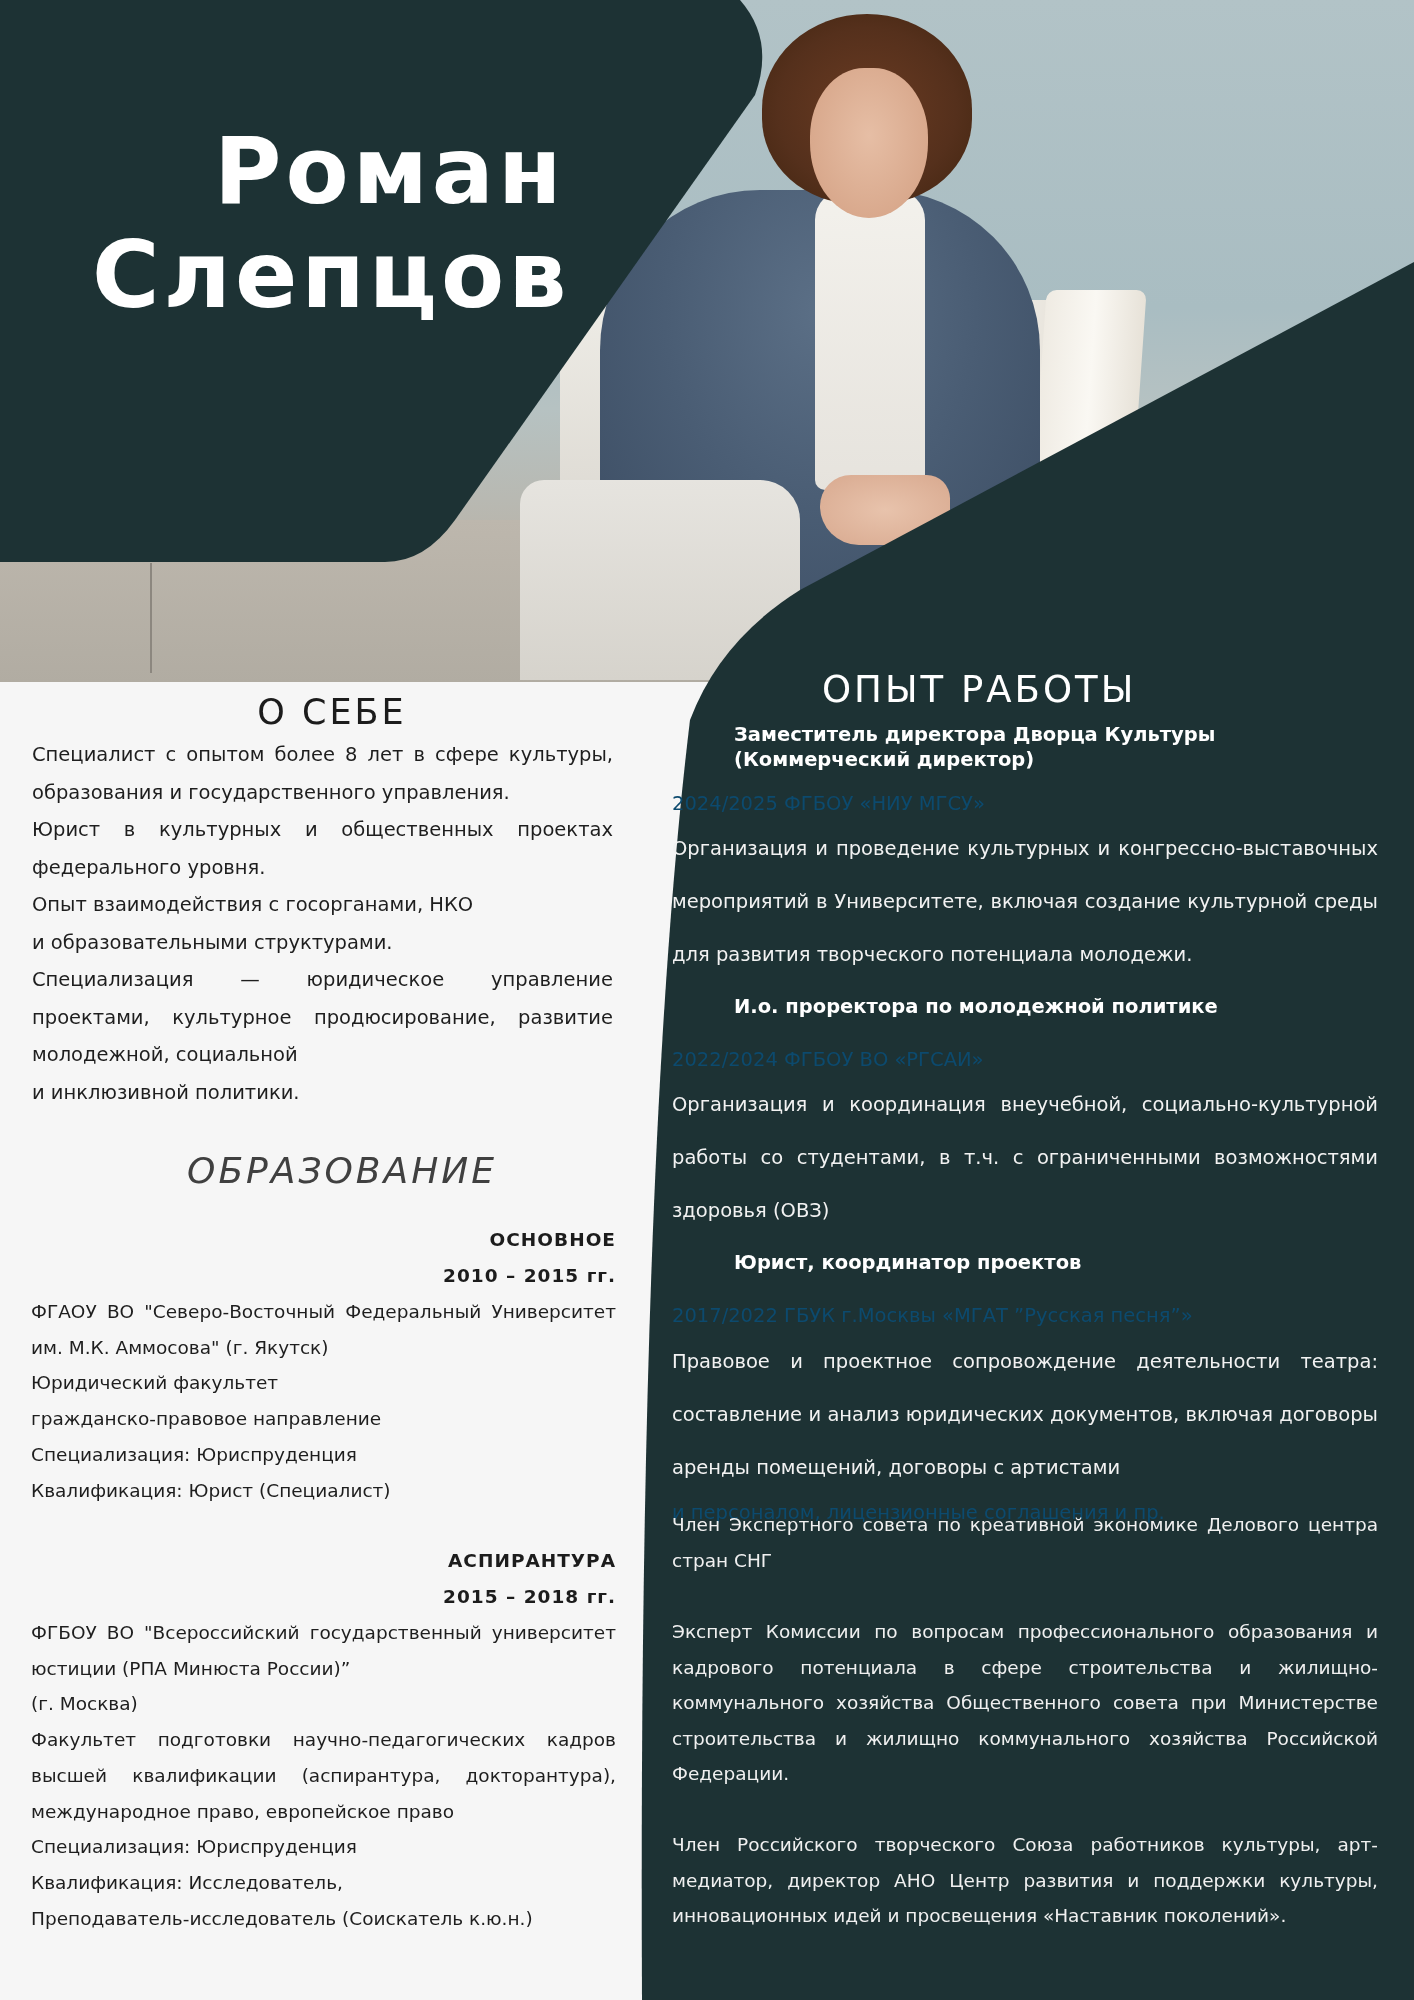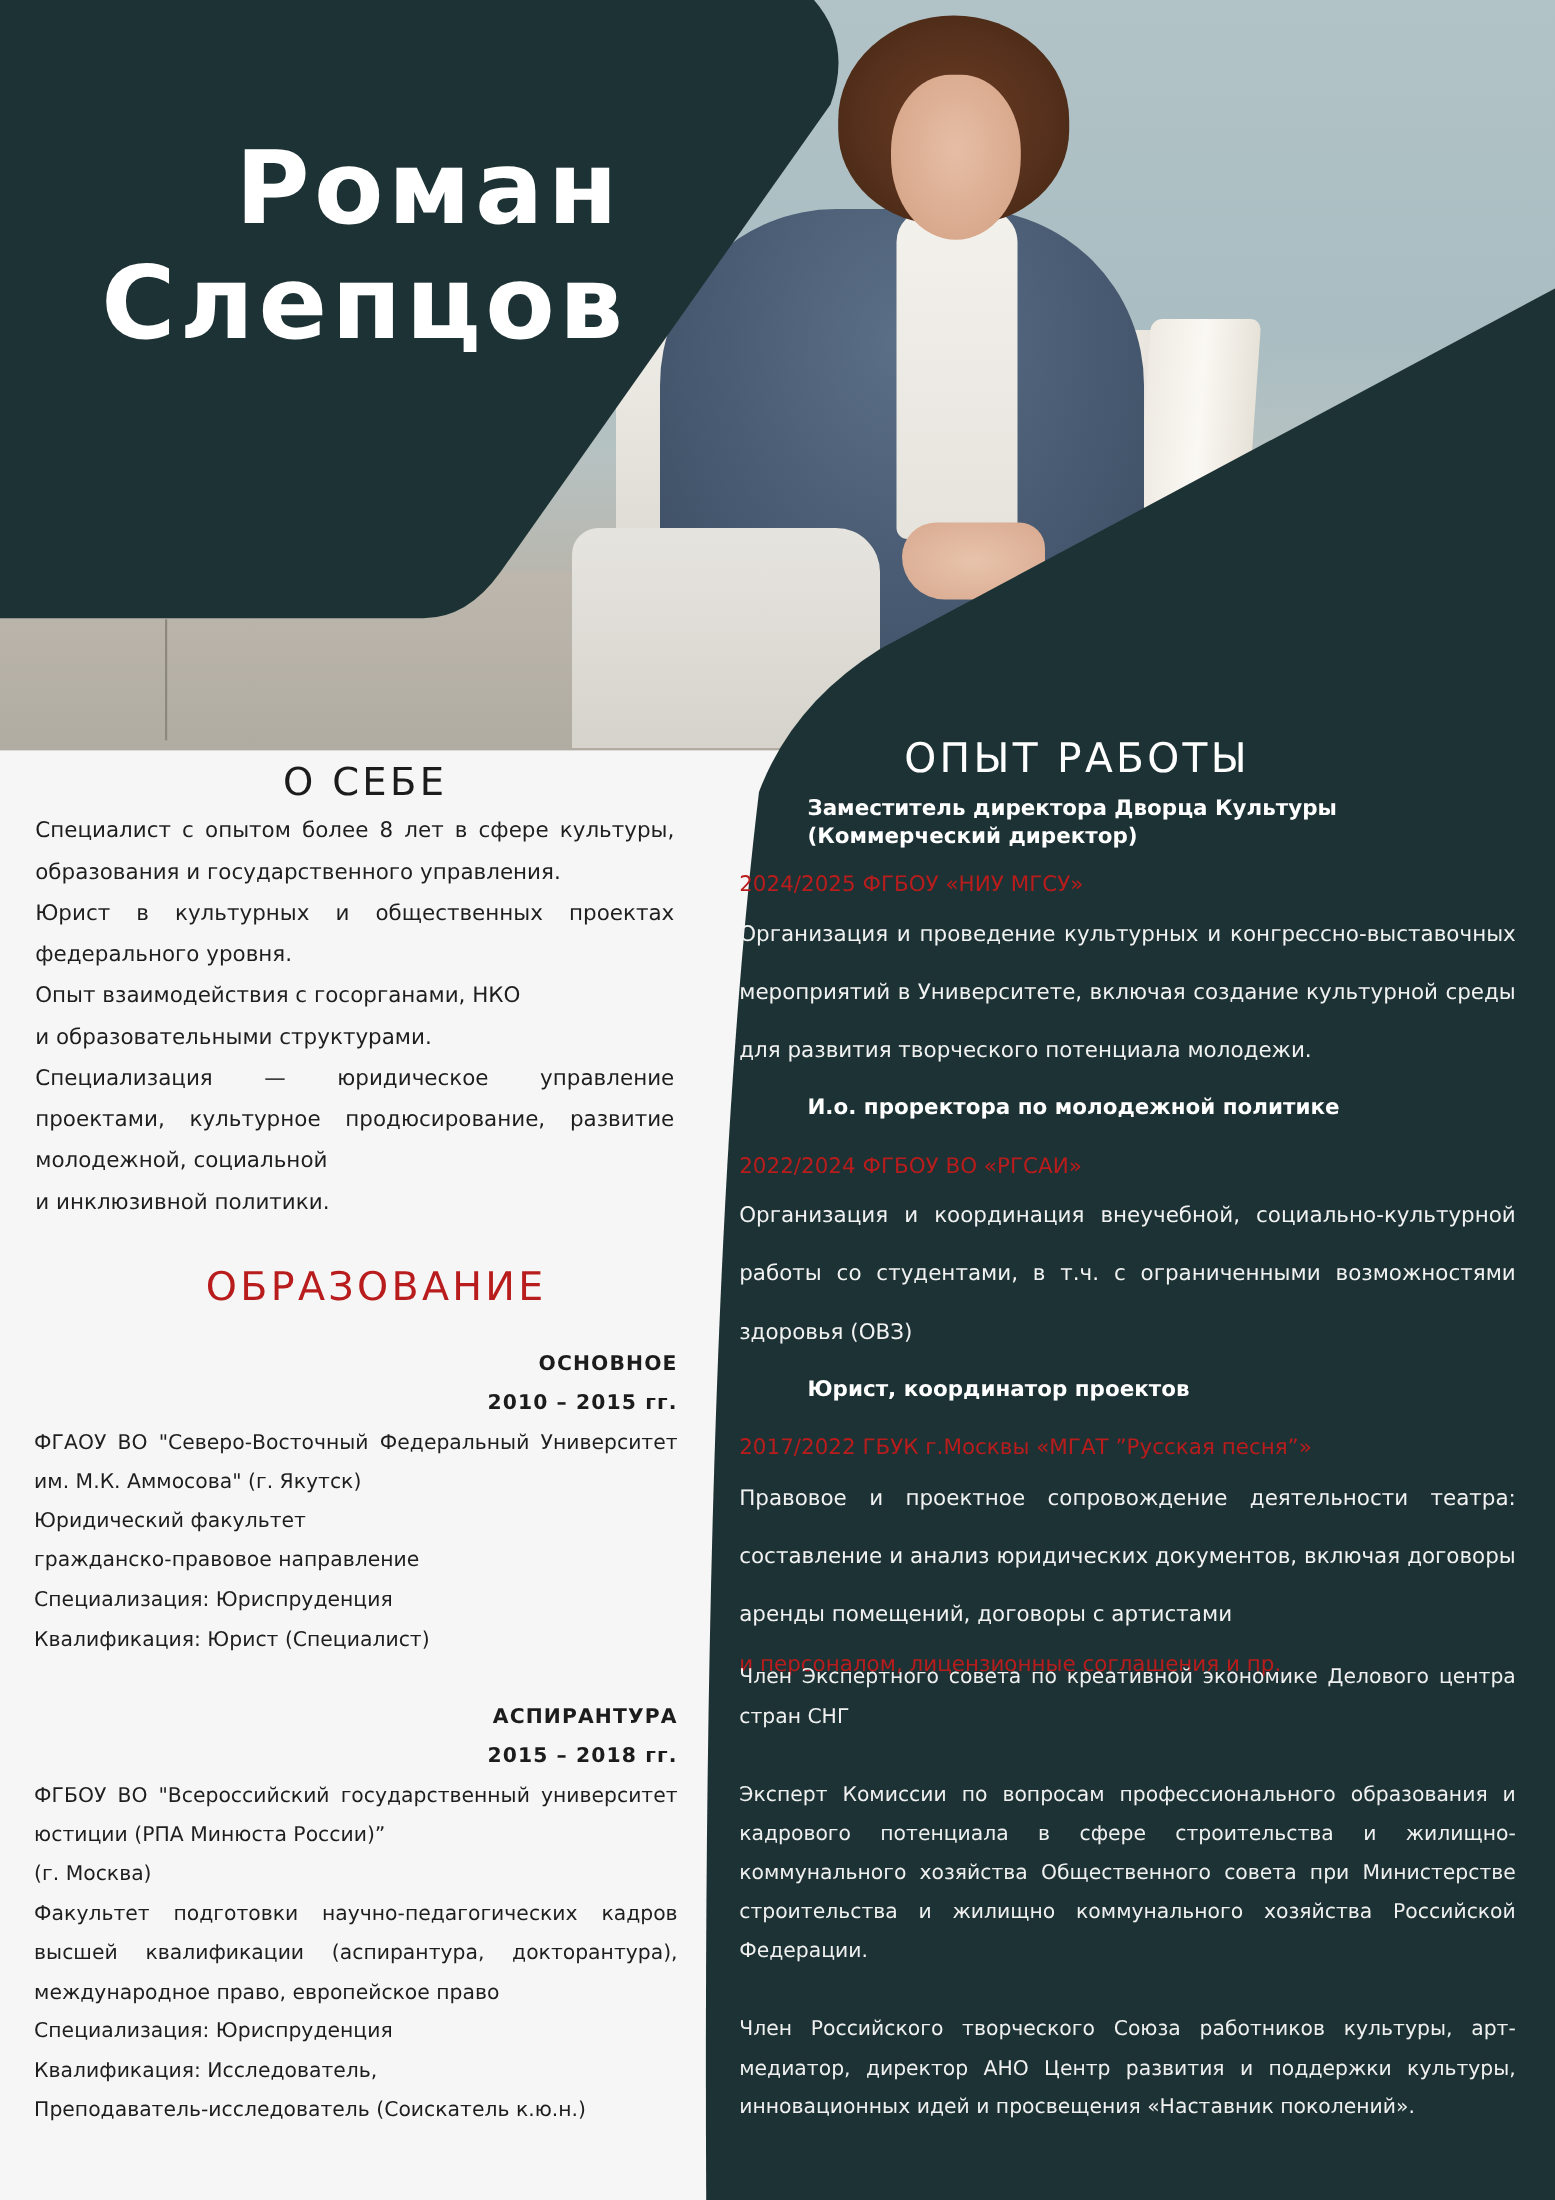--- a/index.html
+++ b/index.html
@@ -71,21 +71,21 @@
     }
     .name.first { left: 214px; top: 126px; font-size: 92px; }
     .name.last { left: 92px; top: 230px; font-size: 92px; }
 
     
     .section-title {
       position: absolute; font-family: "DejaVu Sans", sans-serif; font-weight: normal;
       letter-spacing: 3px; text-align: center;
     }
     .about-title { left: 32px; top: 692px; width: 600px; font-size: 35px; color: #1c1c1c; }
-    .edu-title { left: 32px; top: 1150px; width: 620px; font-size: 36px; color: #b91c1c; }
+    .edu-title { left: 32px; top: 1150px; width: 620px; font-size: 36px; color: #404040; font-style: italic; }
 
     .para {
       position: absolute; font-family: "DejaVu Sans", sans-serif; font-size: 19.5px;
       line-height: 37.5px; text-align: justify; text-align-last: left; color: #1e1e1e;
     }
     .about-body { left: 32px; top: 736px; width: 581px; }
     .about-body p { margin: 0; }
 
     .edu-block { position: absolute; left: 31px; width: 585px; }
     .edu-main { top: 1222px; }
@@ -97,21 +97,21 @@
       font-size: 18.5px; line-height: 35.7px; text-align: justify; text-align-last: left; color: #1e1e1e;
     }
 
     
     .exp-title {
       position: absolute; left: 778px; top: 668px; font-size: 37px; color: #ffffff;
       letter-spacing: 3px; font-family: "DejaVu Sans", sans-serif; font-weight: normal; margin-left: 44px;
     }
     .exp-wrap { position: absolute; left: 672px; top: 722px; width: 706px; color: #ffffff; }
     .role-title { font-weight: bold; font-size: 19.5px; line-height: 25px; padding-left: 62px; color: #ffffff; }
-    .role-line { font-size: 19.5px; line-height: 37.2px; color: #b91c1c; }
+    .role-line { font-size: 19.5px; line-height: 37.2px; color: #0c4a6e; }
     .role-desc { font-size: 19.5px; line-height: 53px; text-align: justify; text-align-last: left; color: #f2f2f2; }
     .gap-s { height: 13px; }
     .gap-m { height: 22px; }
 
     .extra { position: absolute; left: 672px; width: 706px; color: #f0f0f0;
       font-size: 18.5px; line-height: 35.6px; text-align: justify; text-align-last: left; }
     .extra.e1 { top: 1507px; }
     .extra.e2 { top: 1614px; }
     .extra.e3 { top: 1827px; }
   </style>

